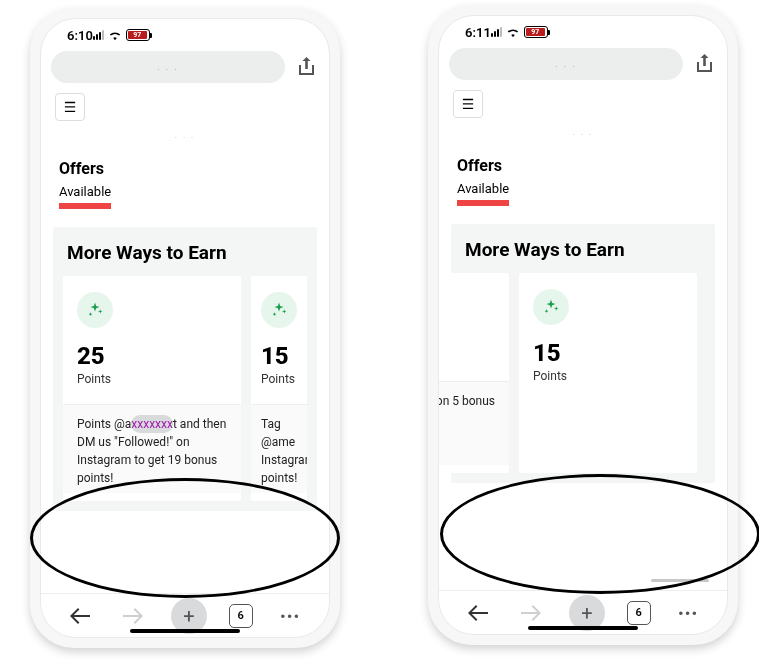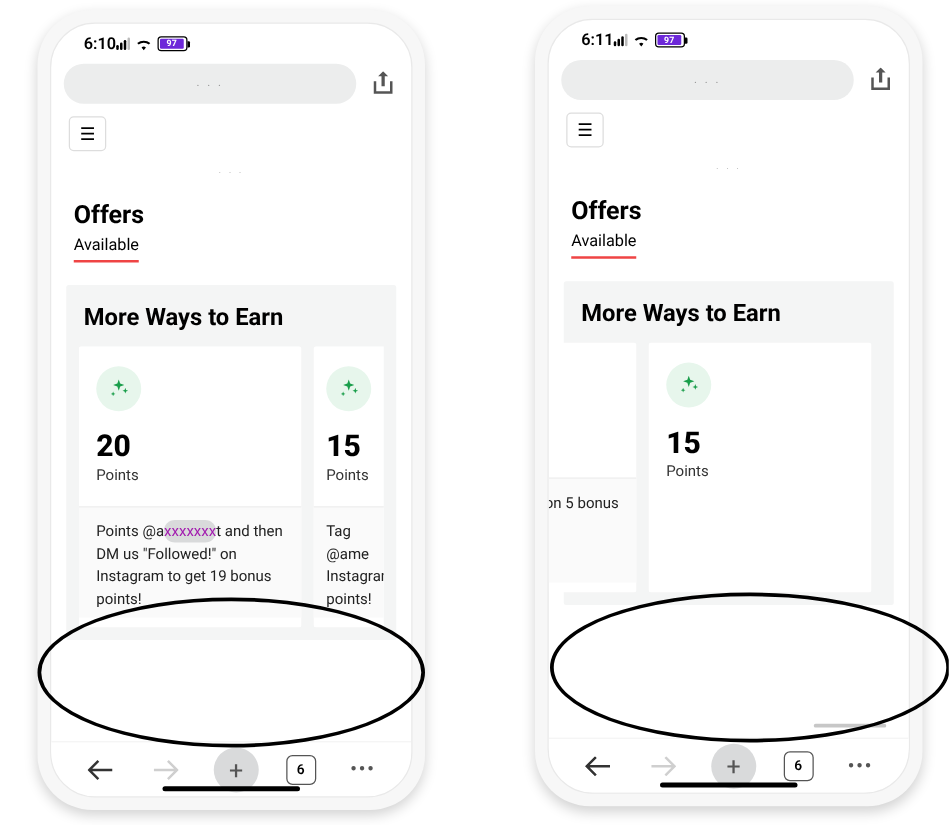--- a/index.html
+++ b/index.html
@@ -43,41 +43,41 @@
   .signal, .wifi { display: inline-flex; align-items: flex-end; gap: 1px; }
   .signal span { width: 2px; background:#000; border-radius:1px;}
   .sb1{height:4px}.sb2{height:6px}.sb3{height:8px}.sb4{height:10px; background:#bbb !important;}
   .wifi svg { width:14px; height:12px; }
   .battery {
     display:inline-flex; align-items:center;
     border:1px solid #000; border-radius:3px;
     width:24px; height:12px; padding:1px; position:relative;
   }
   .battery::after{content:"";position:absolute;right:-3px;top:3px;width:2px;height:5px;background:#000;border-radius:0 1px 1px 0;}
-  .battery-fill{background:#6d28d9;height:100%;width:95%;border-radius:1px;display:flex;align-items:center;justify-content:center;}
+  .battery-fill{background:#b91c1c;height:100%;width:95%;border-radius:1px;display:flex;align-items:center;justify-content:center;}
   .battery-txt{color:#fff;font-size:7px;font-weight:700;}
   
   .browser-top { padding: 4px 10px 4px 10px; display:flex; gap:8px; align-items:center; }
   .url-bar {
     flex:1; height:32px; background:#eceded; border-radius:16px;
     display:flex;align-items:center;justify-content:center;
     color:#999; font-size:9px; letter-spacing:2px;
   }
   .share-icon { width:26px; height:26px; display:flex;align-items:center;justify-content:center; color:#555; }
   
   .page { padding: 0 0 0 0; height: calc(100% - 28px - 40px - 44px); overflow:hidden;}
   .hamburger-row{ padding: 6px 14px; }
   .hamburger {
     width:30px;height:28px;border:1px solid #ddd;border-radius:4px;
     display:flex;align-items:center;justify-content:center;font-size:14px;
   }
   .logo-row{height:16px;display:flex;justify-content:center;align-items:center;color:#bbb;font-size:8px;letter-spacing:2px;}
-  .page-title{ font-size:20px; font-weight:700; padding: 16px 18px 6px 18px; }
+  .page-title{ font-size:16px; font-weight:700; padding: 16px 18px 6px 18px; }
   .tabs { padding: 0 18px 18px 18px; font-size:13px;}
-  .tab-active{ display:inline-block; padding-bottom:4px; border-bottom:2px solid #ef4444;}
+  .tab-active{ display:inline-block; padding-bottom:4px; border-bottom:6px solid #ef4444;}
   .section {
     margin: 0 12px; background:#f4f5f5; border-radius:2px; padding:14px 10px 10px 10px;
   }
   .section-title{ font-size:19px; font-weight:700; padding:0 4px 12px 4px;}
   .cards-row{ display:flex; gap:10px; overflow:hidden; }
   .card {
     background:#fff; border-radius:2px;
     width:178px; flex:0 0 178px;
     padding:16px 14px 8px 14px;
     display:flex; flex-direction:column;
@@ -182,21 +182,21 @@
       <div class="section">
         <div class="section-title">More Ways to Earn</div>
         <div class="cards-row">
 
           <div class="card">
             <div class="sparkle-badge">
               <svg width="18" height="18" viewBox="0 0 24 24">
                   <path fill="#1a9e4b" d="M12 2l1.5 4.5L18 8l-4.5 1.5L12 14l-1.5-4.5L6 8l4.5-1.5L12 2zm7 9l.8 2.2L22 14l-2.2.8L19 17l-.8-2.2L16 14l2.2-.8L19 11zm-13 4l.7 1.8L8.5 17.5 6.7 18.2 6 20l-.7-1.8L3.5 17.5l1.8-.7L6 15z"></path>
                 </svg>
             </div>
-            <div class="points">20</div>
+            <div class="points">25</div>
             <div class="points-lbl">Points</div>
             <div class="card-divider"></div>
             <div class="card-desc">
               <span>Points @a</span><span class="redact">xxxxxxx</span><span>t and then DM us "Followed!" on Instagram to get 19 bonus points!</span>
             </div>
           </div>
 
           <div class="card partial">
             <div class="sparkle-badge">
               <svg width="18" height="18" viewBox="0 0 24 24">

